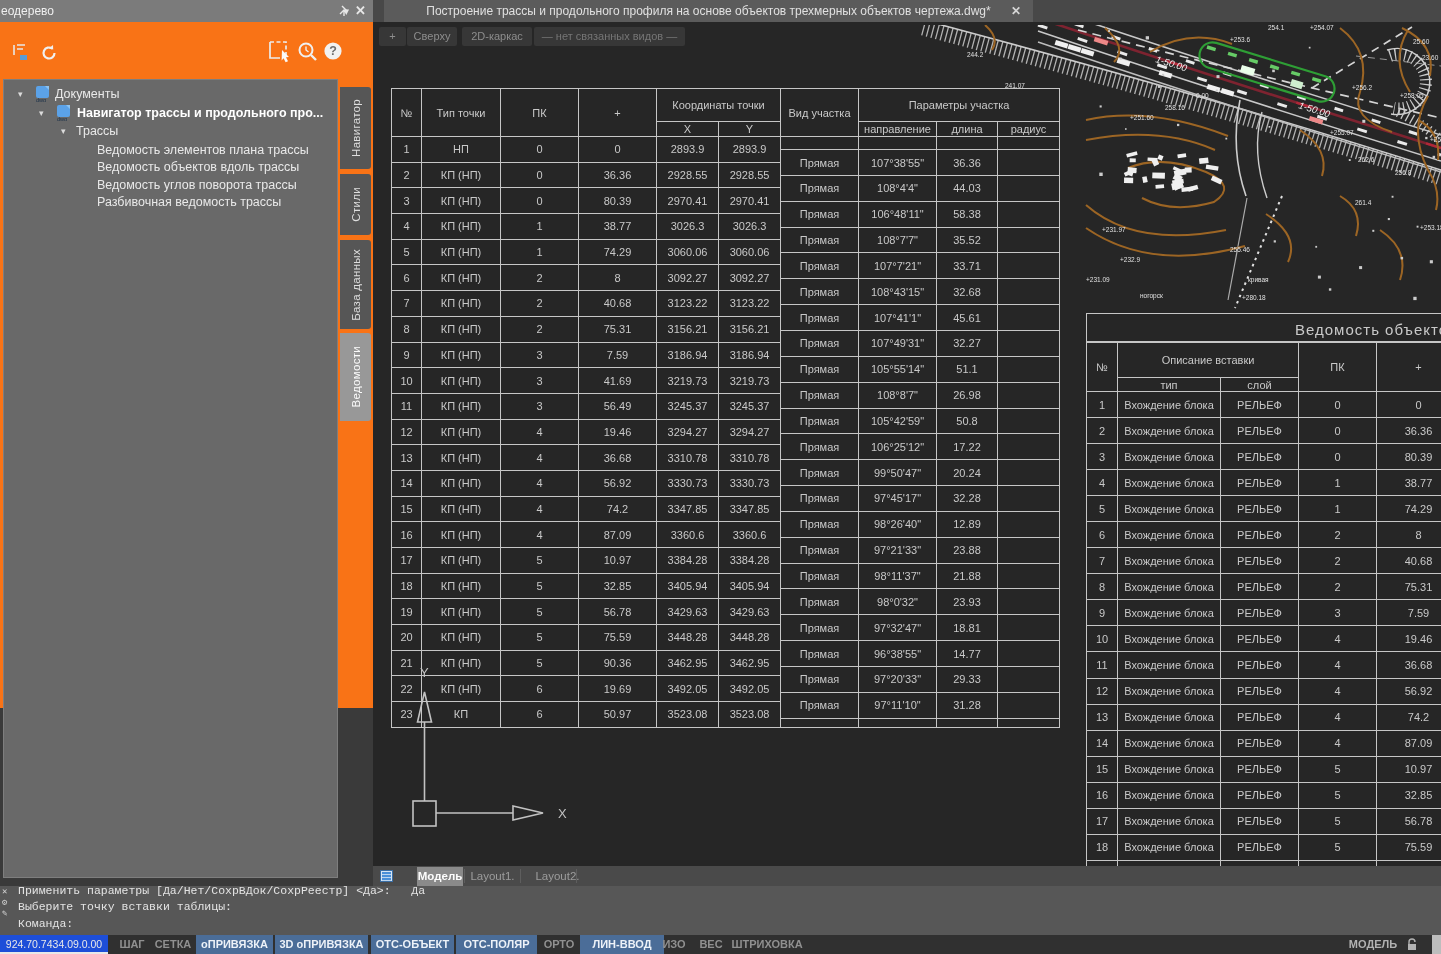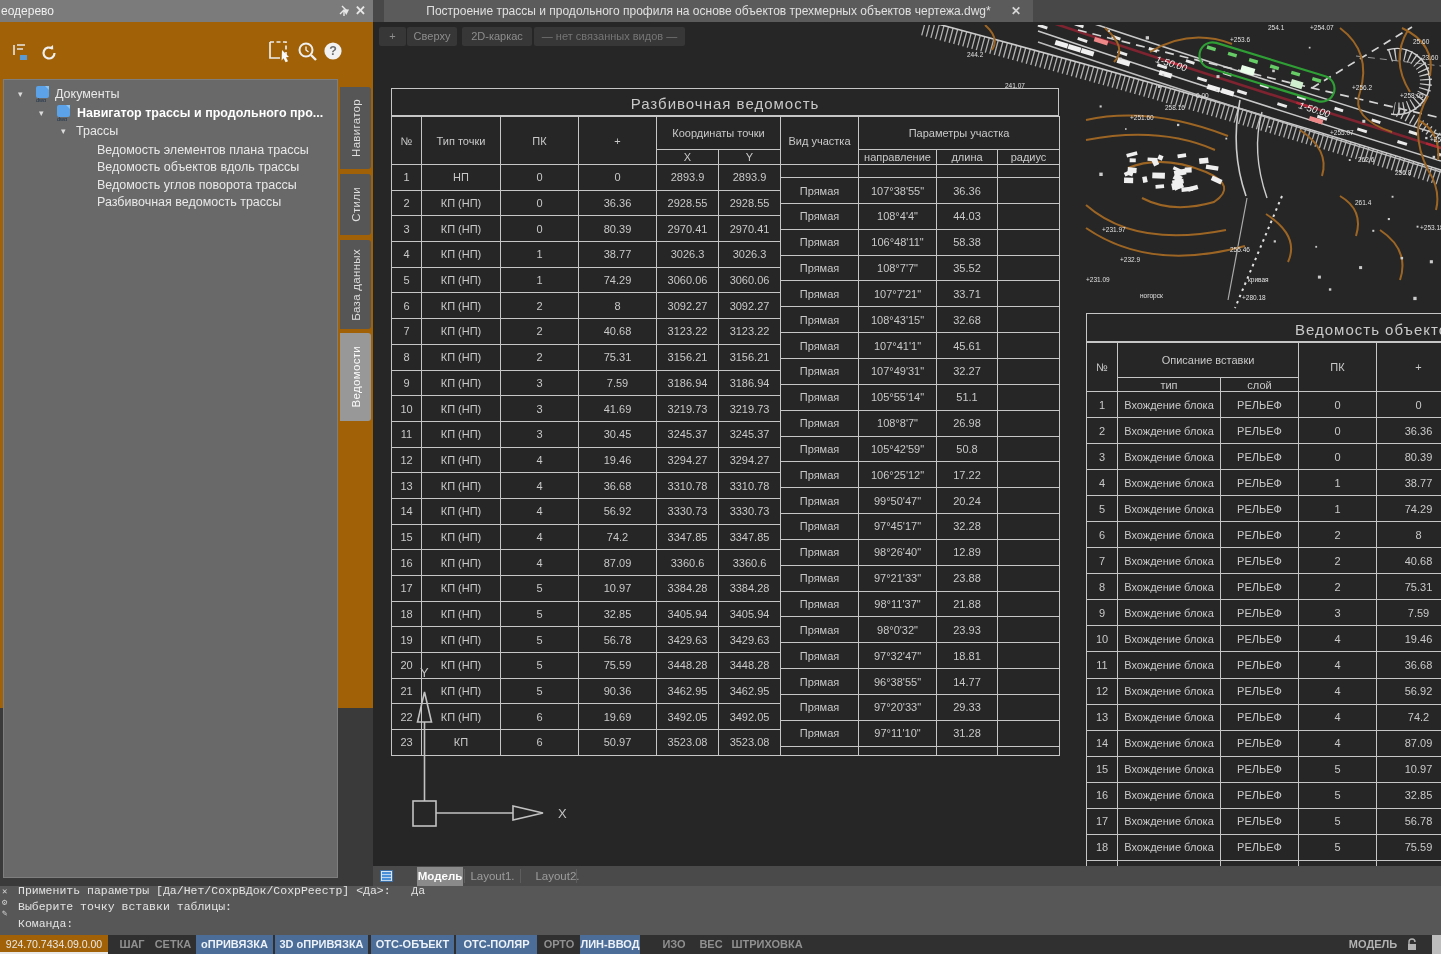--- a/index.html
+++ b/index.html
@@ -1,17 +1,17 @@
 <!DOCTYPE html>
 <html><head><meta charset="utf-8"><style>
 *{margin:0;padding:0;box-sizing:border-box}
 body{width:1441px;height:954px;overflow:hidden;font-family:"Liberation Sans",sans-serif;background:#3a3a3a;position:relative}
 .abs{position:absolute}
 
-#panel{left:0;top:0;width:373px;height:708px;background:#a16207}
+#panel{left:0;top:0;width:373px;height:708px;background:#f97316}
 #ptitle{left:0;top:0;width:373px;height:22px;background:#7b7b7b;color:#efefef;font-size:12px;line-height:22px}
 #tree{left:3px;top:79px;width:335px;height:799px;background:#696969;border:1px solid #7e7e7e}
 .trw{position:absolute;left:0;color:#e9e9e9;font-size:12.5px;white-space:nowrap}
 .arr{position:absolute;color:#dcdcdc;font-size:9px}
 
 .vtab{position:absolute;left:340px;width:31px;background:#565656;color:#dedede;display:flex;align-items:center;justify-content:center;border-radius:0 3px 3px 0}
 .vtab span{display:inline-block;transform:rotate(180deg);writing-mode:vertical-rl;font-size:11.5px;letter-spacing:0.3px}
 
 #dbar{left:373px;top:0;width:1068px;height:22px;background:#484848}
 #dtab{left:384px;top:0;width:649px;height:22px;background:#5b5b5b;color:#e0e0e0;font-size:12px;line-height:22px;text-align:center}
@@ -257,23 +257,20 @@
 <text x="1196" y="98" font-size="6.5" fill="#e0e0e0" font-family="Liberation Sans, sans-serif">0.00</text>
 <text x="1395" y="175" font-size="6.5" fill="#e0e0e0" font-family="Liberation Sans, sans-serif">256.8</text>
 <text x="1355" y="205" font-size="6.5" fill="#e0e0e0" font-family="Liberation Sans, sans-serif">261.4</text>
 <text x="1420" y="230" font-size="6.5" fill="#e0e0e0" font-family="Liberation Sans, sans-serif">+253.18</text>
 <text x="967" y="57" font-size="6.5" fill="#e0e0e0" font-family="Liberation Sans, sans-serif">244.2</text>
 <text x="1005" y="88" font-size="6.5" fill="#e0e0e0" font-family="Liberation Sans, sans-serif">241.07</text>
 <text x="1155" y="62" font-size="9.5" fill="#efefef" font-style="italic" transform="rotate(17 1155 62)" font-family="Liberation Sans, sans-serif">1-50.00</text>
 <text x="1298" y="108" font-size="9.5" fill="#efefef" font-style="italic" transform="rotate(17 1298 108)" font-family="Liberation Sans, sans-serif">1-50.00</text>
 </svg>
 <div class="rtab" style="left:18px;top:66px;width:668px;height:668px">
-<div class="trow" style="height:28px;border-bottom:1px solid #c6c6c6">
-        <span class="ttl">Разбивочная ведомость</span>
-      </div>
 <div style="display:flex">
 <table class="ct" style="width:389px">
           <colgroup>
             <col style="width:30px">
             <col style="width:79px">
             <col style="width:78px">
             <col style="width:78px">
             <col style="width:62px">
             <col style="width:62px">
           </colgroup>
@@ -366,21 +363,21 @@
               <td>КП (НП)</td>
               <td>3</td>
               <td>41.69</td>
               <td>3219.73</td>
               <td>3219.73</td>
             </tr>
 <tr style="height:25.7px">
               <td>11</td>
               <td>КП (НП)</td>
               <td>3</td>
-              <td>30.45</td>
+              <td>56.49</td>
               <td>3245.37</td>
               <td>3245.37</td>
             </tr>
 <tr style="height:25.7px">
               <td>12</td>
               <td>КП (НП)</td>
               <td>4</td>
               <td>19.46</td>
               <td>3294.27</td>
               <td>3294.27</td>
@@ -831,30 +828,30 @@
 </div>
 
 <div class="abs" id="cmd">
   <div style="position:absolute;left:18px;top:-2px">Применить параметры [Да/Нет/СохрВДок/СохрРеестр] &lt;Да&gt;:&nbsp;&nbsp;&nbsp;Да</div>
   <div style="position:absolute;left:18px;top:14px">Выберите точку вставки таблицы:</div>
   <div style="position:absolute;left:18px;top:31px">Команда:</div>
   <div style="position:absolute;left:2px;top:0px;color:#cfcfcf;font-size:9px">✕<br>⚙<br>✎</div>
 </div>
 
 <div class="abs" id="sbar">
-  <div class="sb" style="left:0;width:108px;background:#a16207;color:#e8e8e8;font-weight:normal;font-size:10.5px">924.70.7434.09.0.00</div>
+  <div class="sb" style="left:0;width:108px;background:#1d4ed8;color:#e8e8e8;font-weight:normal;font-size:10.5px">924.70.7434.09.0.00</div>
   <div style="position:absolute;left:0;top:17px;width:108px;height:2px;background:#e8e8e8"></div>
   <div class="sb" style="left:112px;width:40px">ШАГ</div>
   <div class="sb" style="left:152px;width:42px">СЕТКА</div>
   <div class="sb sbon" style="left:196px;width:77px">оПРИВЯЗКА</div>
   <div class="sb sbon" style="left:275px;width:93px">3D оПРИВЯЗКА</div>
   <div class="sb sbon" style="left:371px;width:83px">ОТС-ОБЪЕКТ</div>
   <div class="sb sbon" style="left:456px;width:81px">ОТС-ПОЛЯР</div>
   <div class="sb" style="left:539px;width:40px">ОРТО</div>
-  <div class="sb sbon" style="left:580px;width:60px">ЛИН-ВВОД</div>
+  <div class="sb sbon" style="left:580px;width:84px">ЛИН-ВВОД</div>
   <div class="sb" style="left:658px;width:32px">ИЗО</div>
   <div class="sb" style="left:694px;width:34px">ВЕС</div>
   <div class="sb" style="left:729px;width:76px">ШТРИХОВКА</div>
   <div class="sb" style="right:38px;width:60px;color:#b2b2b2">МОДЕЛЬ</div>
   <svg style="position:absolute;right:22px;top:3px" width="13" height="13" viewBox="0 0 13 13">
       <path d="M3 6 v-2 a3 3 0 0 1 6 0" stroke="#b2b2b2" stroke-width="1.4" fill="none"></path>
       <rect x="2" y="6" width="8" height="6" fill="#b2b2b2"></rect>
     </svg>
   <div style="position:absolute;right:0;top:0;width:9px;height:19px;background:#bdbdbd"></div>
 </div>

